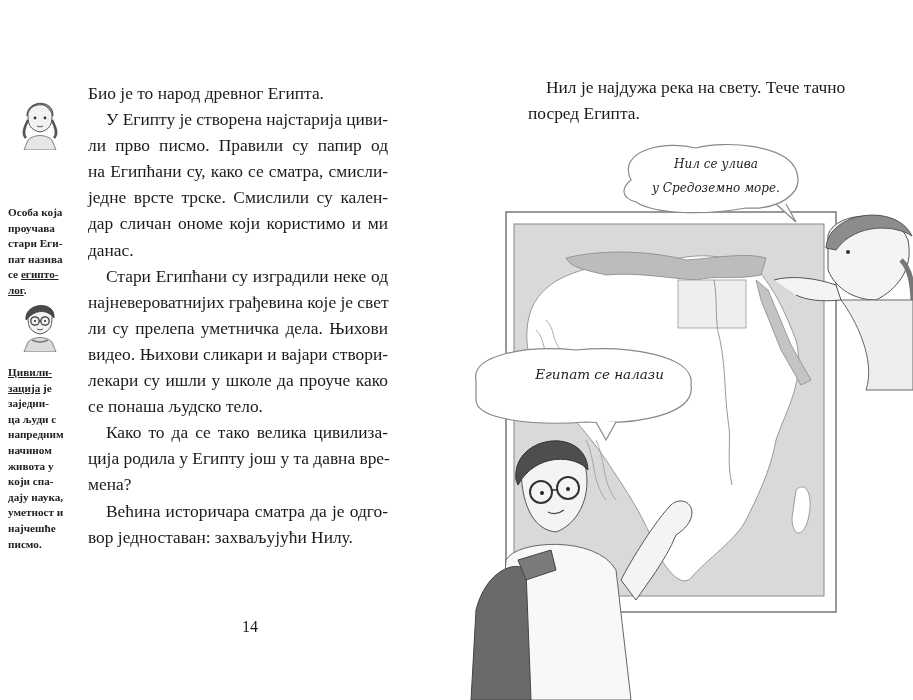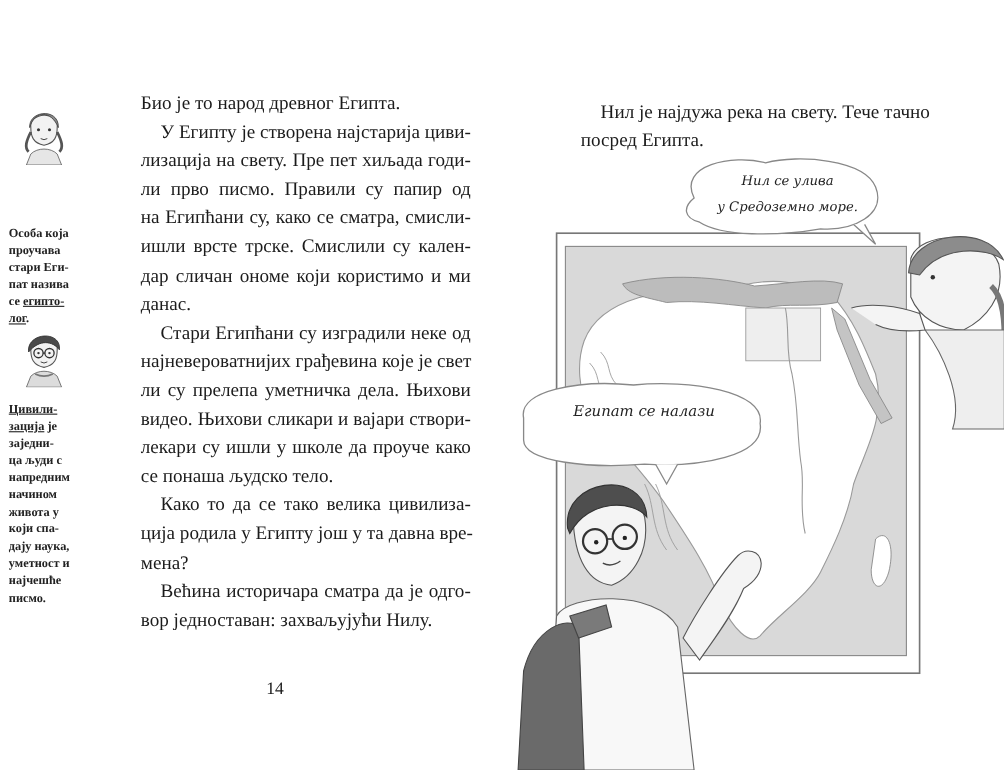--- a/index.html
+++ b/index.html
@@ -17,25 +17,25 @@
   .portrait { position:absolute; left:14px; width:52px; height:56px; }
   .portrait-1 { top:94px; }
   .portrait-2 { top:296px; }
 
   
   .body-text { position:absolute; left:88px; width:300px; font-family:"Liberation Serif", serif;
                font-size:17.4px; line-height:26.1px; color:#1b1b1b; }
   .line { white-space:nowrap; display:block; height:26.1px; }
   .line.indent { padding-left:18px; }
   .line.justify { text-align:justify; text-align-last:justify; }
-  .left-text { top:80px;margin-left:40px; }
+  .left-text { top:80px; }
   .page-num { position:absolute; left:211px; top:618px; font-family:"Liberation Serif", serif;
               font-size:16px; color:#1b1b1b;margin-left:31px; }
 
-  .right-text { position:absolute; left:528px; top:88px; width:340px; font-family:"Liberation Serif", serif;
+  .right-text { position:absolute; left:528px; top:74px; width:340px; font-family:"Liberation Serif", serif;
                 font-size:17.4px; line-height:26.1px; color:#1b1b1b; }
 
   
   .illustration { position:absolute; left:456px; top:140px; width:457px; height:560px; }
   .bubble-text { position:absolute; font-family:"DejaVu Serif", serif; font-style:italic;
                  font-size:12px; color:#222; text-align:center; line-height:24px; }
 </style>
 </head>
 <body>
 
@@ -85,24 +85,23 @@
     <span>који спа-</span><br>
     <span>дају наука,</span><br>
     <span>уметност и</span><br>
     <span>најчешће</span><br>
     <span>писмо.</span>
   </div>
 
   <div class="body-text left-text">
     <span class="line">Био је то народ древног Египта.</span>
     <span class="line indent justify">У Египту је створена најстарија циви-</span>
-    <span class="line justify">лизација на свету. Пре пет хиљада годи-</span>
     <span class="line justify">ли прво писмо. Правили су папир од</span>
     <span class="line justify">на Египћани су, како се сматра, смисли-</span>
-    <span class="line justify">ишли врсте трске. Смислили су кален-</span>
+    <span class="line justify">једне врсте трске. Смислили су кален-</span>
     <span class="line justify">дар сличан ономе који користимо и ми</span>
     <span class="line">данас.</span>
     <span class="line indent justify">Стари Египћани су изградили неке од</span>
     <span class="line justify">најневероватнијих грађевина које је свет</span>
     <span class="line justify">ли су прелепа уметничка дела. Њихови</span>
     <span class="line justify">видео. Њихови сликари и вајари створи-</span>
     <span class="line justify">лекари су ишли у школе да проуче како</span>
     <span class="line">се понаша људско тело.</span>
     <span class="line indent justify">Како то да се тако велика цивилиза-</span>
     <span class="line justify">ција родила у Египту још у та давна вре-</span>
@@ -171,16 +170,16 @@
     <path d="M62 420 L95 410 L100 430 L70 440 Z" fill="#7a7a7a" stroke="#444" stroke-width="1"></path>
 
     <path d="M165 440 C175 420, 200 380, 215 365 C222 358, 235 360, 236 372 C236 382, 228 390, 220 395 C210 420, 190 445, 180 460 Z" fill="#f4f4f4" stroke="#555" stroke-width="1"></path>
   </svg>
 
   <div class="bubble-text" style="left:180px; top:12px; width:160px;">
     <span>Нил се улива</span><br>
     <span>у Средоземно море.</span>
   </div>
 
-  <div class="bubble-text" style="left:22px; top:222px; width:215px; font-size:13.5px;text-align:center;">
+  <div class="bubble-text" style="left:36px; top:222px; width:215px; font-size:13.5px;text-align:center;">
     <span>Египат се налази</span><br>
   </div>
 </div>
 
 </body></html>

